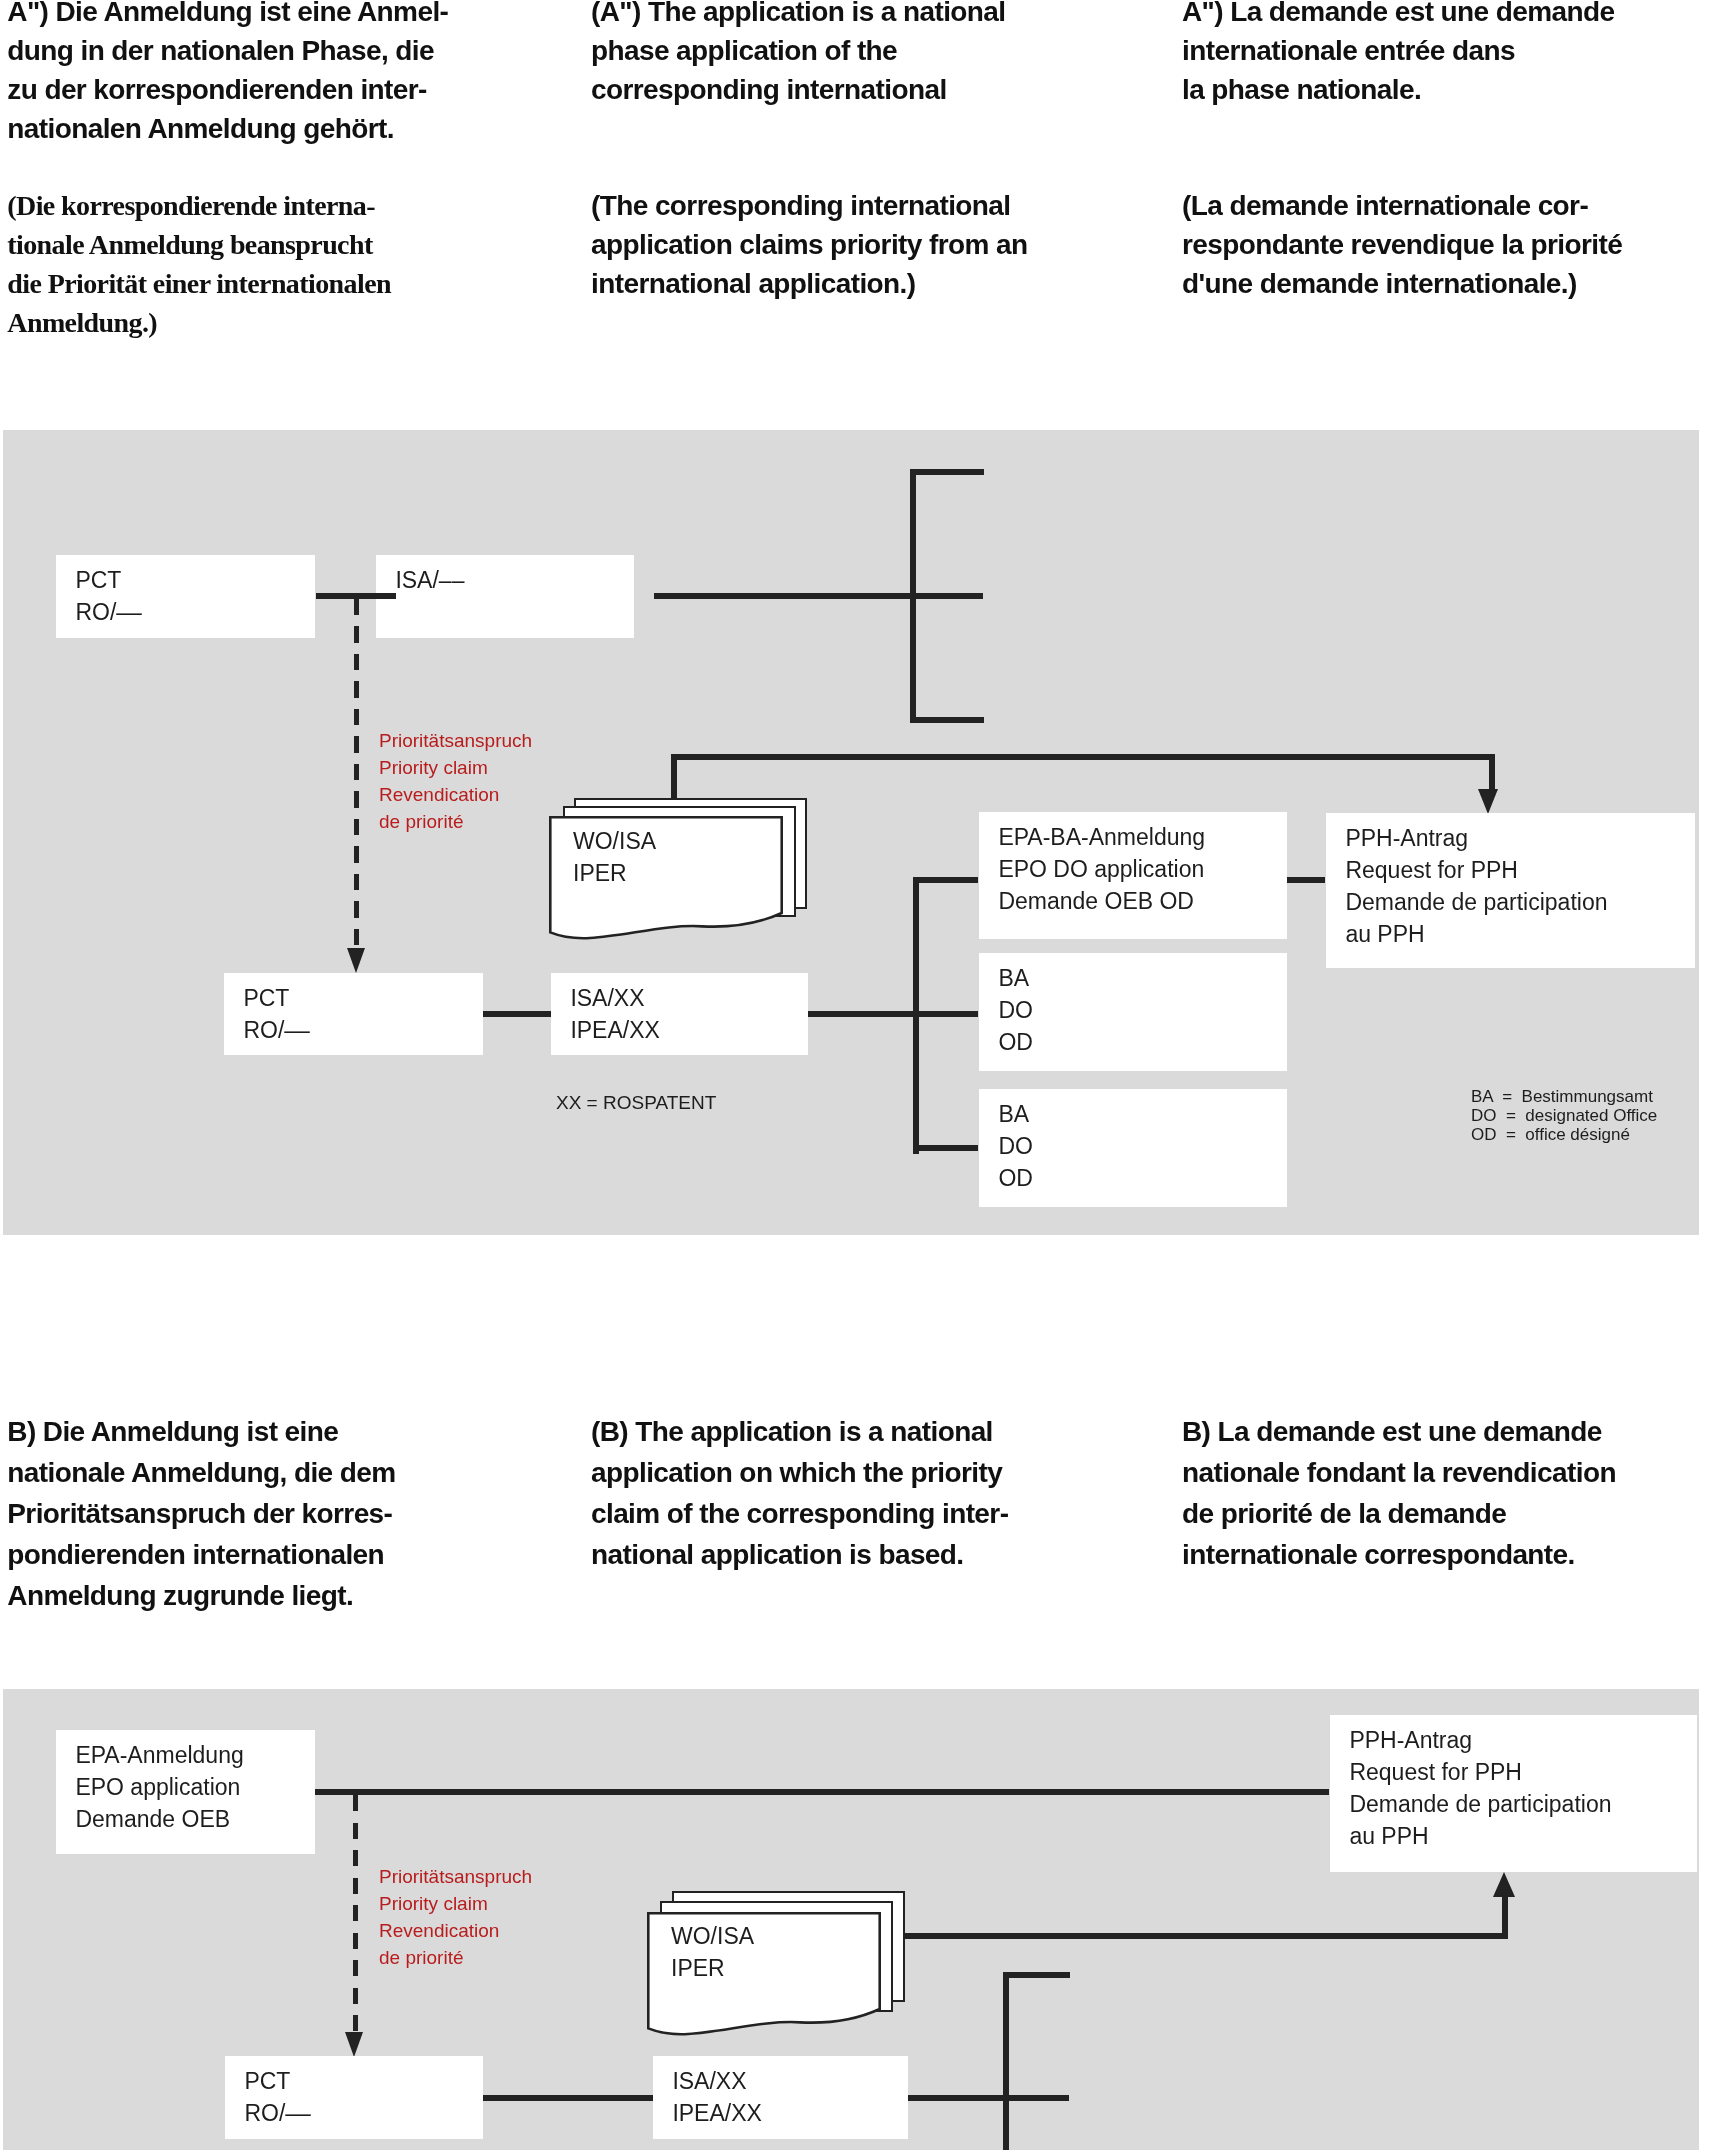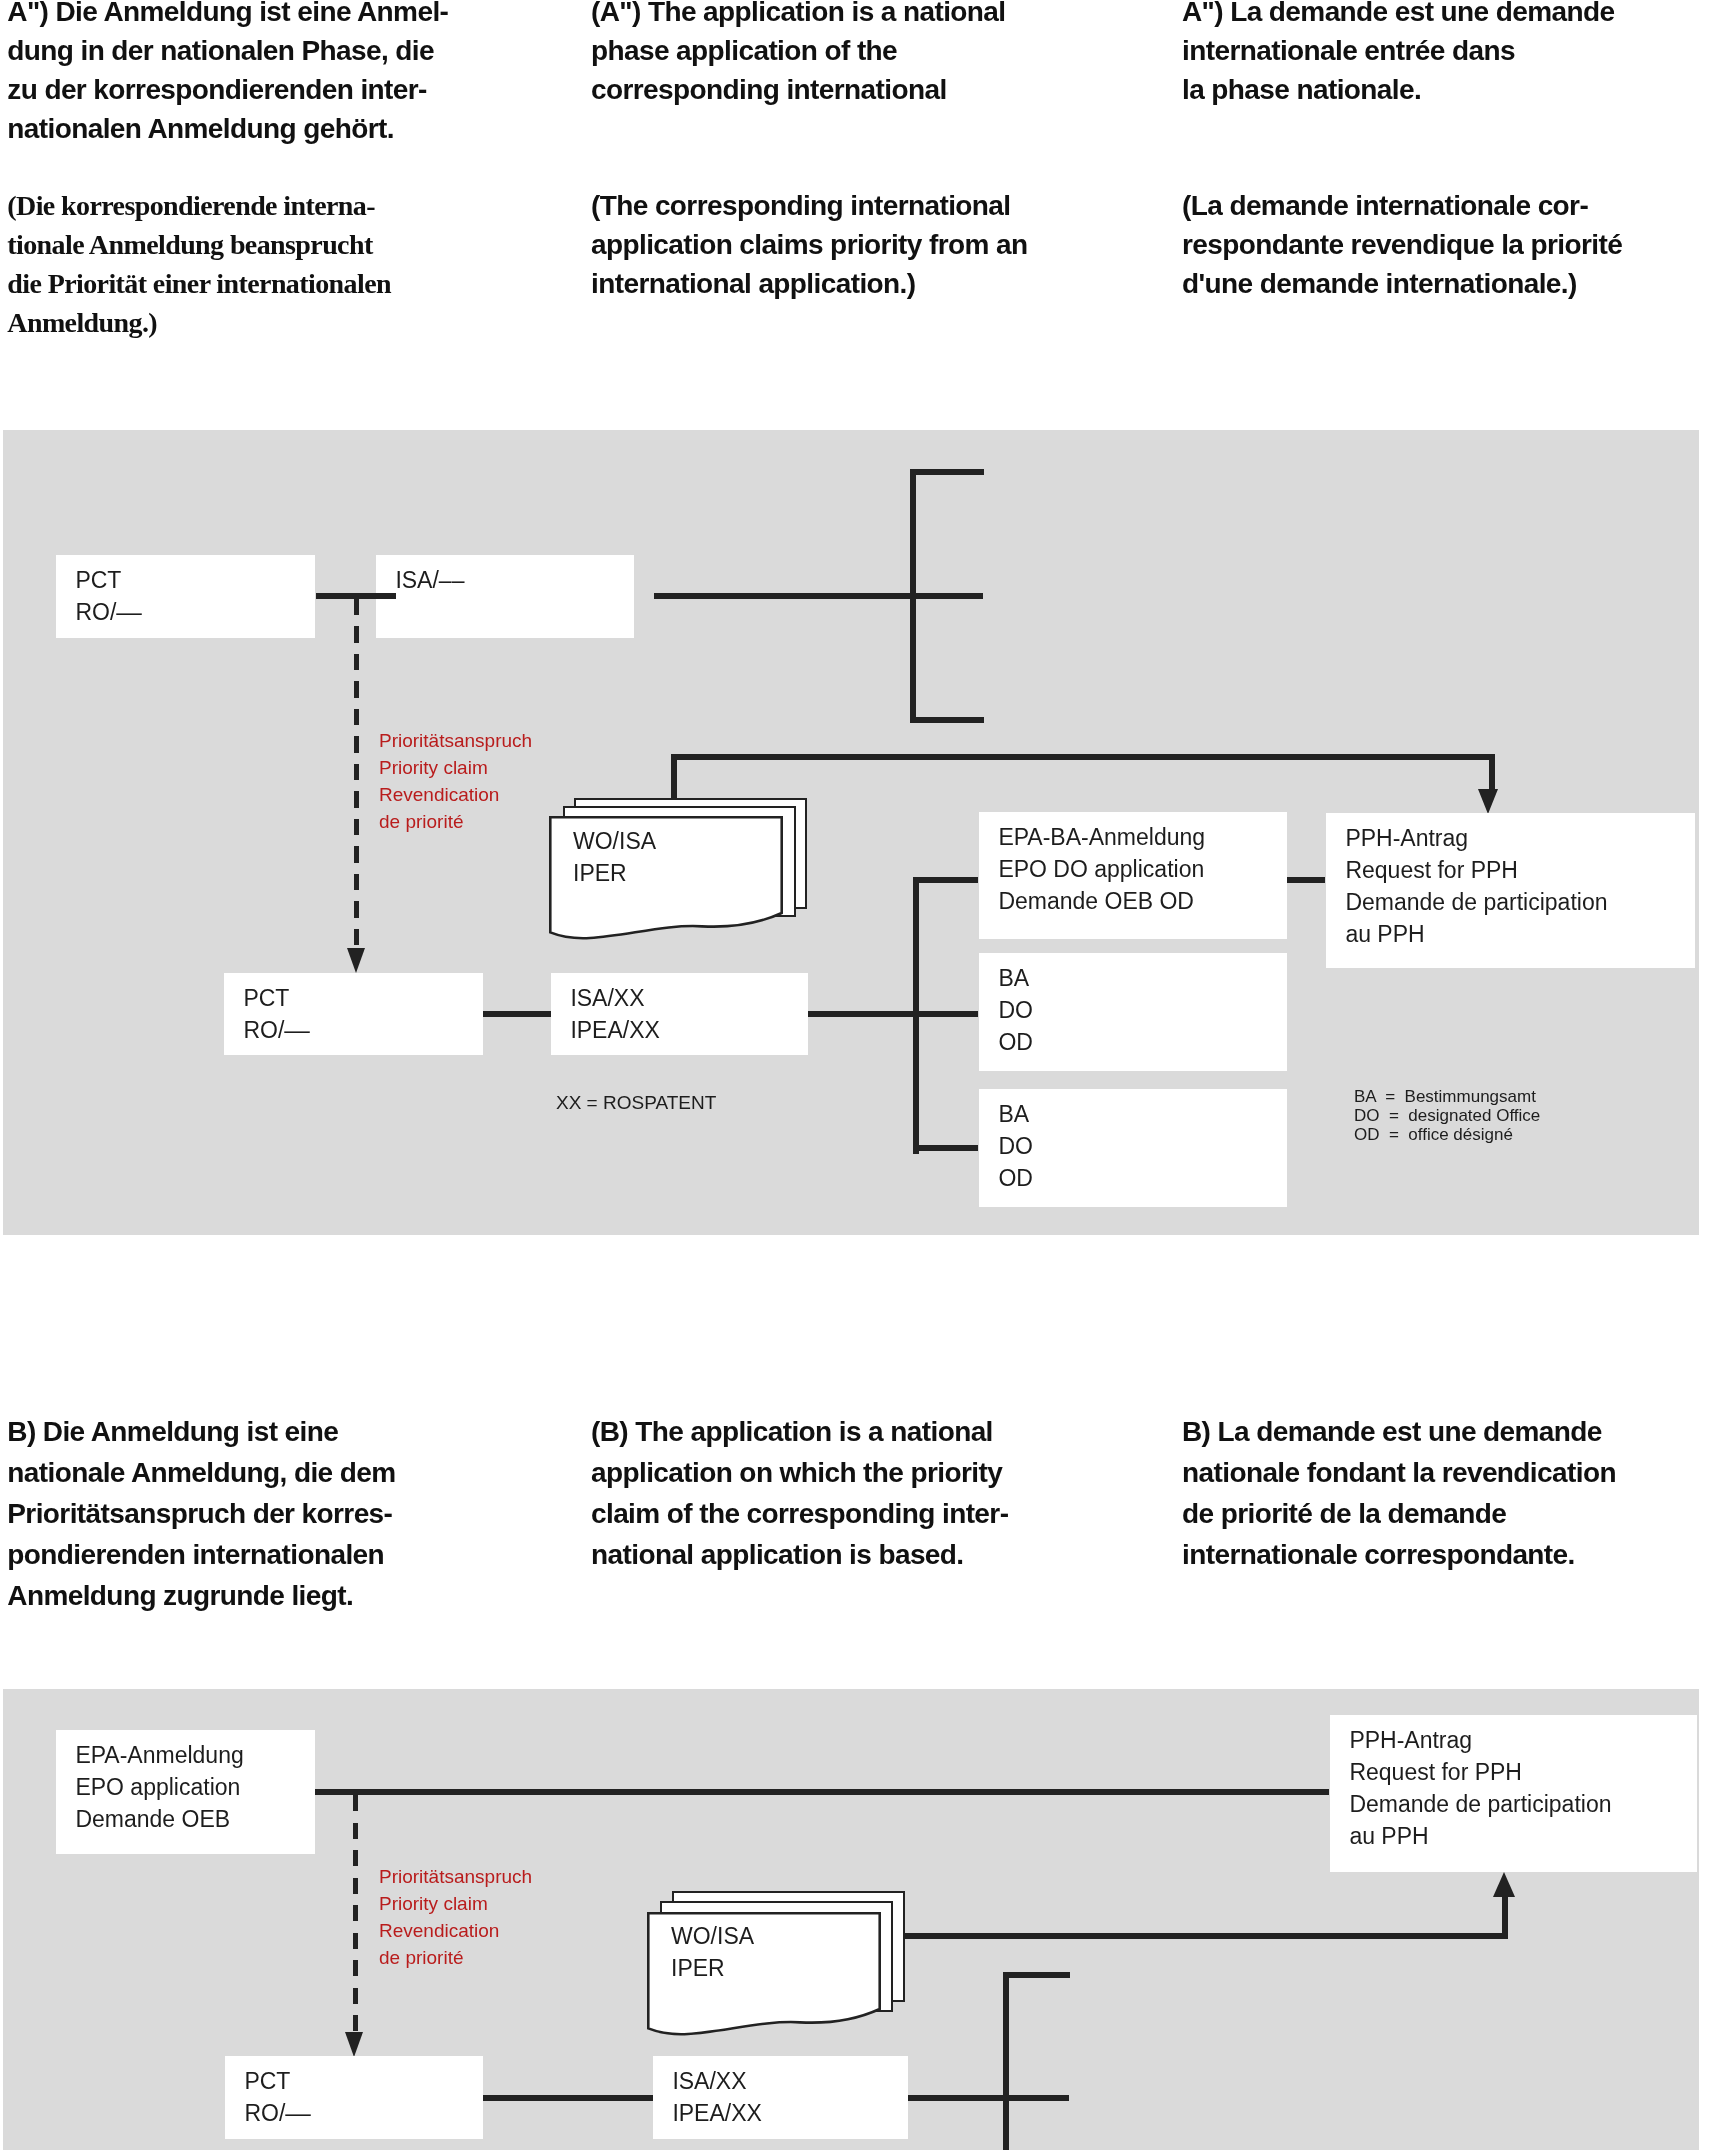--- a/index.html
+++ b/index.html
@@ -71,21 +71,21 @@
   <div class="hline" style="left: 918px; top: 877px; width: 60px; height: 5.6px; background: rgb(34, 34, 34);"></div>
   <div class="hline" style="left: 918px; top: 1145px; width: 60px; height: 5.6px; background: rgb(34, 34, 34);"></div>
   <div class="hline" style="left: 1287px; top: 877px; width: 38px; height: 5.6px; background: rgb(34, 34, 34);"></div>
 
   <div class="box" style="left:979px;top:812px;width:289px;height:118px;"><div class="ln">EPA-BA-Anmeldung</div><div class="ln">EPO DO application</div><div class="ln">Demande OEB OD</div></div>
   <div class="box" style="left:1326px;top:813px;width:350px;height:146px;"><div class="ln">PPH-Antrag</div><div class="ln">Request for PPH</div><div class="ln">Demande de participation</div><div class="ln">au PPH</div></div>
   <div class="box" style="left:979px;top:953px;width:289px;height:109px;"><div class="ln">BA</div><div class="ln">DO</div><div class="ln">OD</div></div>
   <div class="box" style="left:979px;top:1089px;width:289px;height:109px;"><div class="ln">BA</div><div class="ln">DO</div><div class="ln">OD</div></div>
 
   <div class="note" style="left:556px;top:1093px;">XX = ROSPATENT</div>
-  <div class="legend" style="left:1354px;top:1087px;"><div class="ln">BA  =  Bestimmungsamt</div><div class="ln">DO  =  designated Office</div><div class="ln">OD  =  office désigné</div></div>
+  <div class="legend" style="left:1471px;top:1087px;"><div class="ln">BA  =  Bestimmungsamt</div><div class="ln">DO  =  designated Office</div><div class="ln">OD  =  office désigné</div></div>
 
   <div class="txt txt-b" style="left:7.3px;top:1411px;"><div class="ln">B) Die Anmeldung ist eine</div><div class="ln">nationale Anmeldung, die dem</div><div class="ln">Prioritätsanspruch der korres-</div><div class="ln">pondierenden internationalen</div><div class="ln">Anmeldung zugrunde liegt.</div></div>
   <div class="txt txt-b" style="left:591px;top:1411px;"><div class="ln">(B) The application is a national</div><div class="ln">application on which the priority</div><div class="ln">claim of the corresponding inter-</div><div class="ln">national application is based.</div></div>
   <div class="txt txt-b" style="left:1182px;top:1411px;"><div class="ln">B) La demande est une demande</div><div class="ln">nationale fondant la revendication</div><div class="ln">de priorité de la demande</div><div class="ln">internationale correspondante.</div></div>
 
   <div class="gray" style="left: 3.4px; top: 1689px; width: 1696px; height: 571px; background: rgb(218, 218, 218);"></div>
 
   <div class="box" style="left:56px;top:1730px;width:240px;height:115px;"><div class="ln">EPA-Anmeldung</div><div class="ln">EPO application</div><div class="ln">Demande OEB</div></div>
   <div class="hline" style="left: 315px; top: 1789px; width: 1014px; height: 5.6px; background: rgb(34, 34, 34);"></div>
   <div class="box" style="left:1330px;top:1715px;width:348px;height:148px;"><div class="ln">PPH-Antrag</div><div class="ln">Request for PPH</div><div class="ln">Demande de participation</div><div class="ln">au PPH</div></div>

